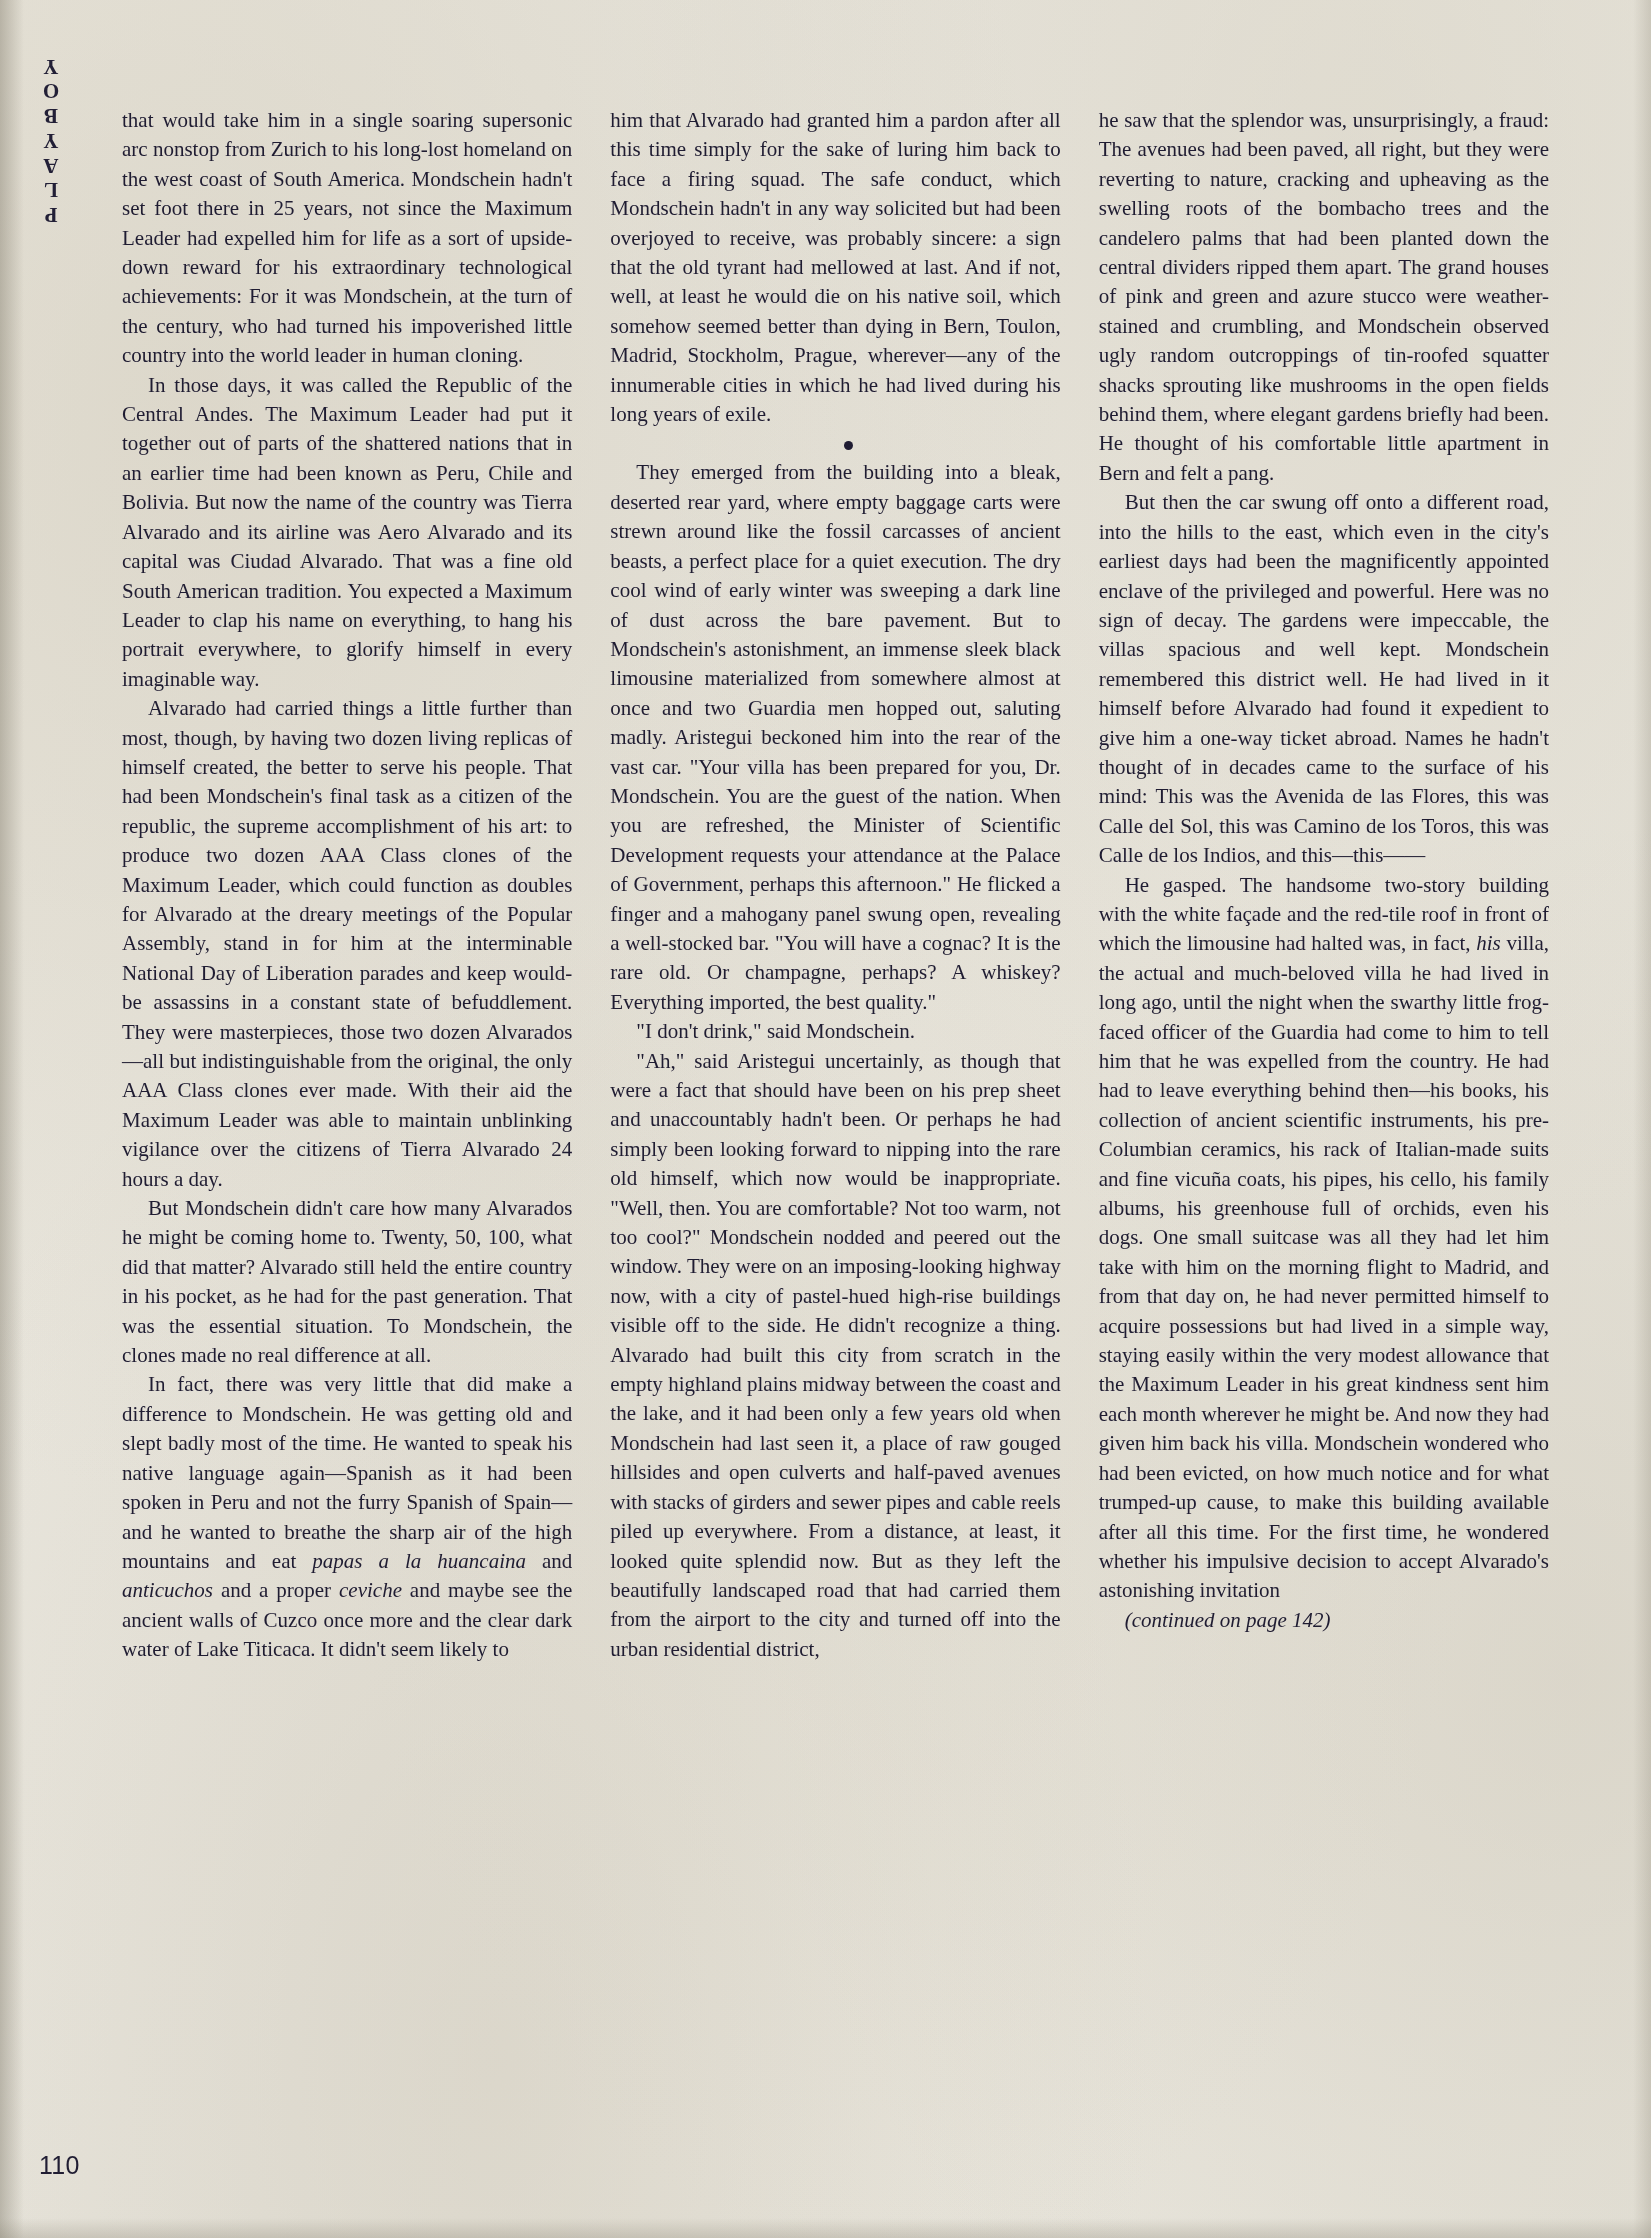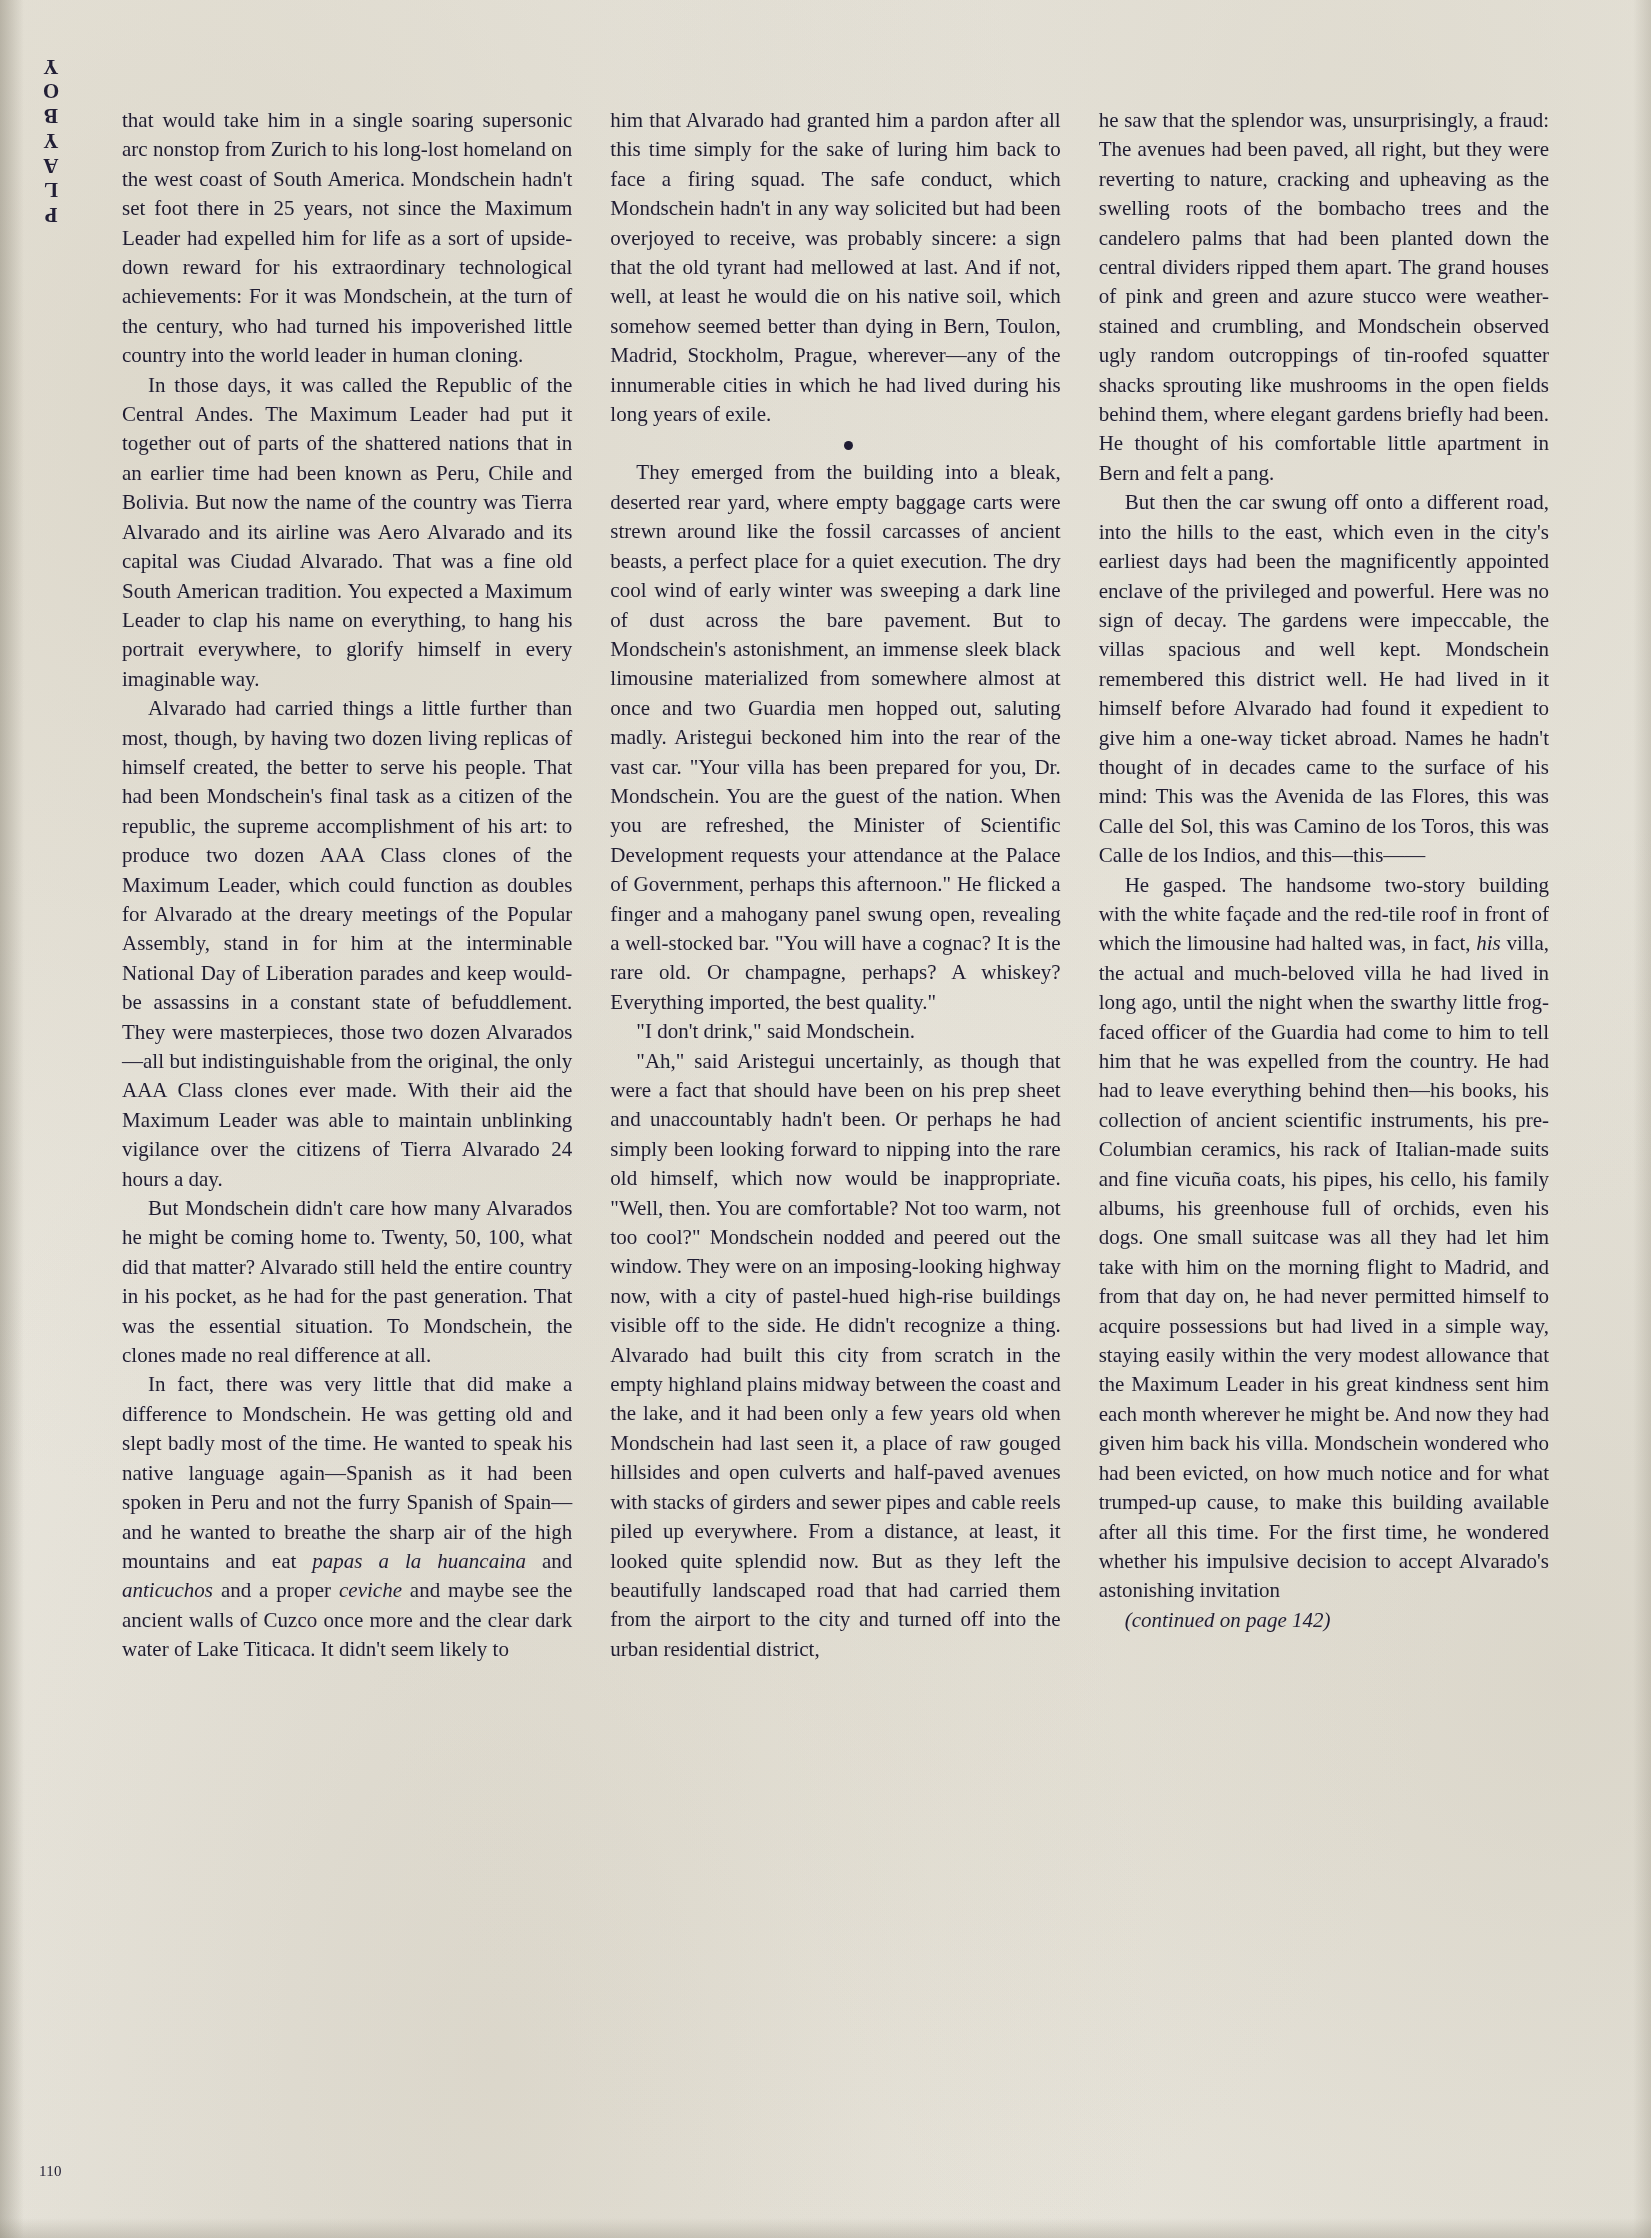--- a/index.html
+++ b/index.html
@@ -64,22 +64,22 @@
     text-orientation: upright;
     transform: rotate(180deg);
     transform-origin: center center;
   }
 
   
   .folio {
     position: absolute;
     left: 39px;
     bottom: 59px;
-    font-family: Liberation Serif, serif;
-    font-size: 15px;
+    font-family: Liberation Sans, sans-serif;
+    font-size: 25px;
     color: #201d33;
     letter-spacing: 0.3px;
   }
 
   
   .columns {
     position: absolute;
     left: 122px;
     top: 82px;
     width: 1427px;

